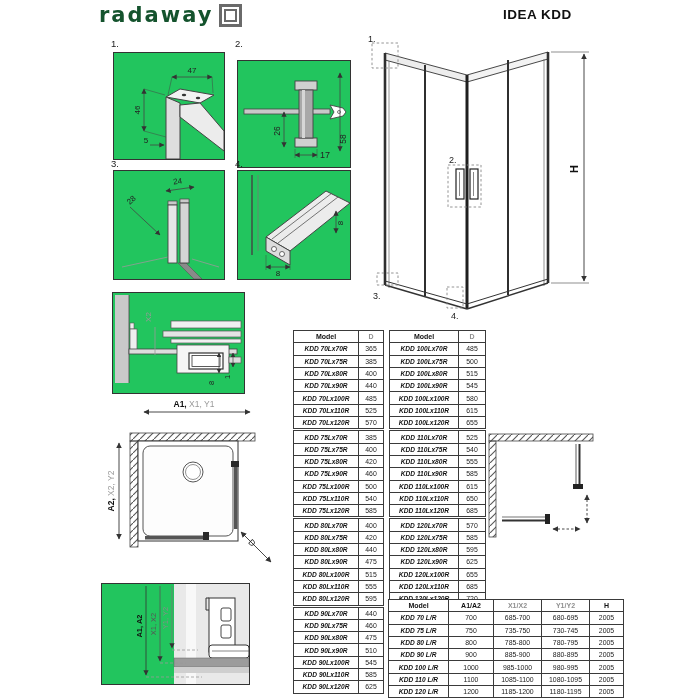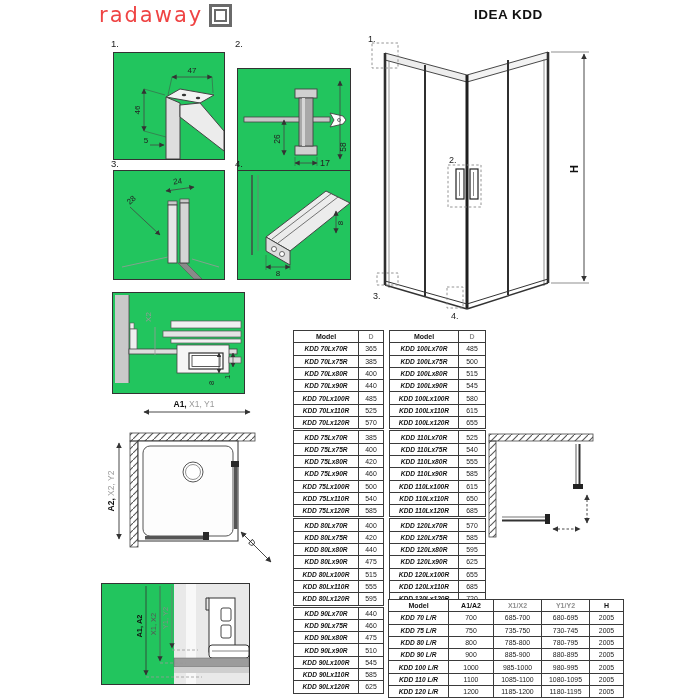--- a/index.html
+++ b/index.html
@@ -3,26 +3,26 @@
 <meta charset="utf-8">
 <style>
   html,body{margin:0;padding:0;}
   body{width:700px;height:700px;background:#fff;position:relative;overflow:hidden;
        font-family:"Liberation Sans",sans-serif;color:#222;}
   .abs{position:absolute;}
   .dbox{position:absolute;border:1.3px solid #333;background:#22c55e;}
   .dlabel{position:absolute;font-size:9.5px;color:#1a1a1a;}
   
   .logo{position:absolute;left:99px;top:3px;display:flex;align-items:center;}
-  .logo-text{font-size:21px;color:#ef4444;letter-spacing:2px;font-weight:400;
+  .logo-text{font-size:21px;color:#14532d;letter-spacing:2px;font-weight:700;
              font-family:"DejaVu Sans",sans-serif;}
   .logo-sq{width:17px;height:17px;border:3px solid #6a6a6a;margin-left:6px;
            display:flex;align-items:center;justify-content:center;}
   .logo-sq-in{width:9px;height:9px;border:2px solid #6a6a6a;}
-  .title{position:absolute;left:474px;top:7px;font-size:13.5px;font-weight:bold;
+  .title{position:absolute;left:503px;top:7px;font-size:13.5px;font-weight:bold;
          letter-spacing:0.5px;color:#111;}
   
   table{border-collapse:collapse;position:absolute;background:#fff;border:1.5px solid #333;}
   th,td{border:1px solid #3a3a3a;text-align:center;padding:0 1px;vertical-align:middle;}
   th{font-weight:bold;font-size:7px;height:11.3px;color:#111;}
   th.gray{color:#8f8f8f;}
   td{font-size:6.9px;height:11.3px;color:#222;}
   td.model{font-weight:bold;font-style:italic;font-size:6.6px;color:#111;}
   tr.group-end td{border-bottom:3px double #3a3a3a;}
   .t-left{left:293px;top:330px;}
@@ -76,21 +76,21 @@
   <line x1="30" y1="36" x2="30" y2="78" stroke="#444" stroke-width="0.8" marker-start="url(#arr)" marker-end="url(#arr)"></line>
   <line x1="30" y1="36" x2="51" y2="42" stroke="#444" stroke-width="0.5"></line>
   <line x1="30" y1="78" x2="52" y2="84" stroke="#444" stroke-width="0.5"></line>
   <text x="26" y="57" font-size="8" text-anchor="middle" fill="#222" transform="rotate(-90 26 57)">46</text>
   <line x1="36" y1="92" x2="50" y2="92" stroke="#444" stroke-width="0.8" marker-end="url(#arr)"></line>
   <text x="32" y="90" font-size="8" text-anchor="middle" fill="#222">5</text>
 </svg>
 </div>
 
 <div class="dlabel" style="left:235px;top:38px">2.</div>
-<div class="dbox" style="left:237px;top:68px;width:112px;height:106px">
+<div class="dbox" style="left:237px;top:60px;width:112px;height:106px">
 <svg width="112" height="106" viewBox="0 0 112 106">
   <rect x="6" y="48" width="86" height="5" fill="#c8c8c8" stroke="#444" stroke-width="0.8"></rect>
   <polygon points="92,44 105,47 108,51 105,55 92,58 96,51" fill="#fff" stroke="#444" stroke-width="0.9"></polygon>
   <circle cx="101" cy="51" r="1.5" fill="none" stroke="#444" stroke-width="0.7"></circle>
   <rect x="57" y="20" width="22" height="9" fill="#d0d0d0" stroke="#444" stroke-width="0.9"></rect>
   <rect x="57" y="77" width="22" height="9" fill="#d0d0d0" stroke="#444" stroke-width="0.9"></rect>
   <rect x="61" y="29" width="14" height="48" fill="#a8a8a8" stroke="#444" stroke-width="0.9"></rect>
   <rect x="64" y="29" width="3" height="48" fill="#d6d6d6"></rect>
   <line x1="46" y1="51" x2="46" y2="86" stroke="#444" stroke-width="0.8" marker-start="url(#arr)" marker-end="url(#arr)"></line>
   <text x="42" y="70" font-size="8.5" text-anchor="middle" fill="#222" transform="rotate(-90 42 70)">26</text>

